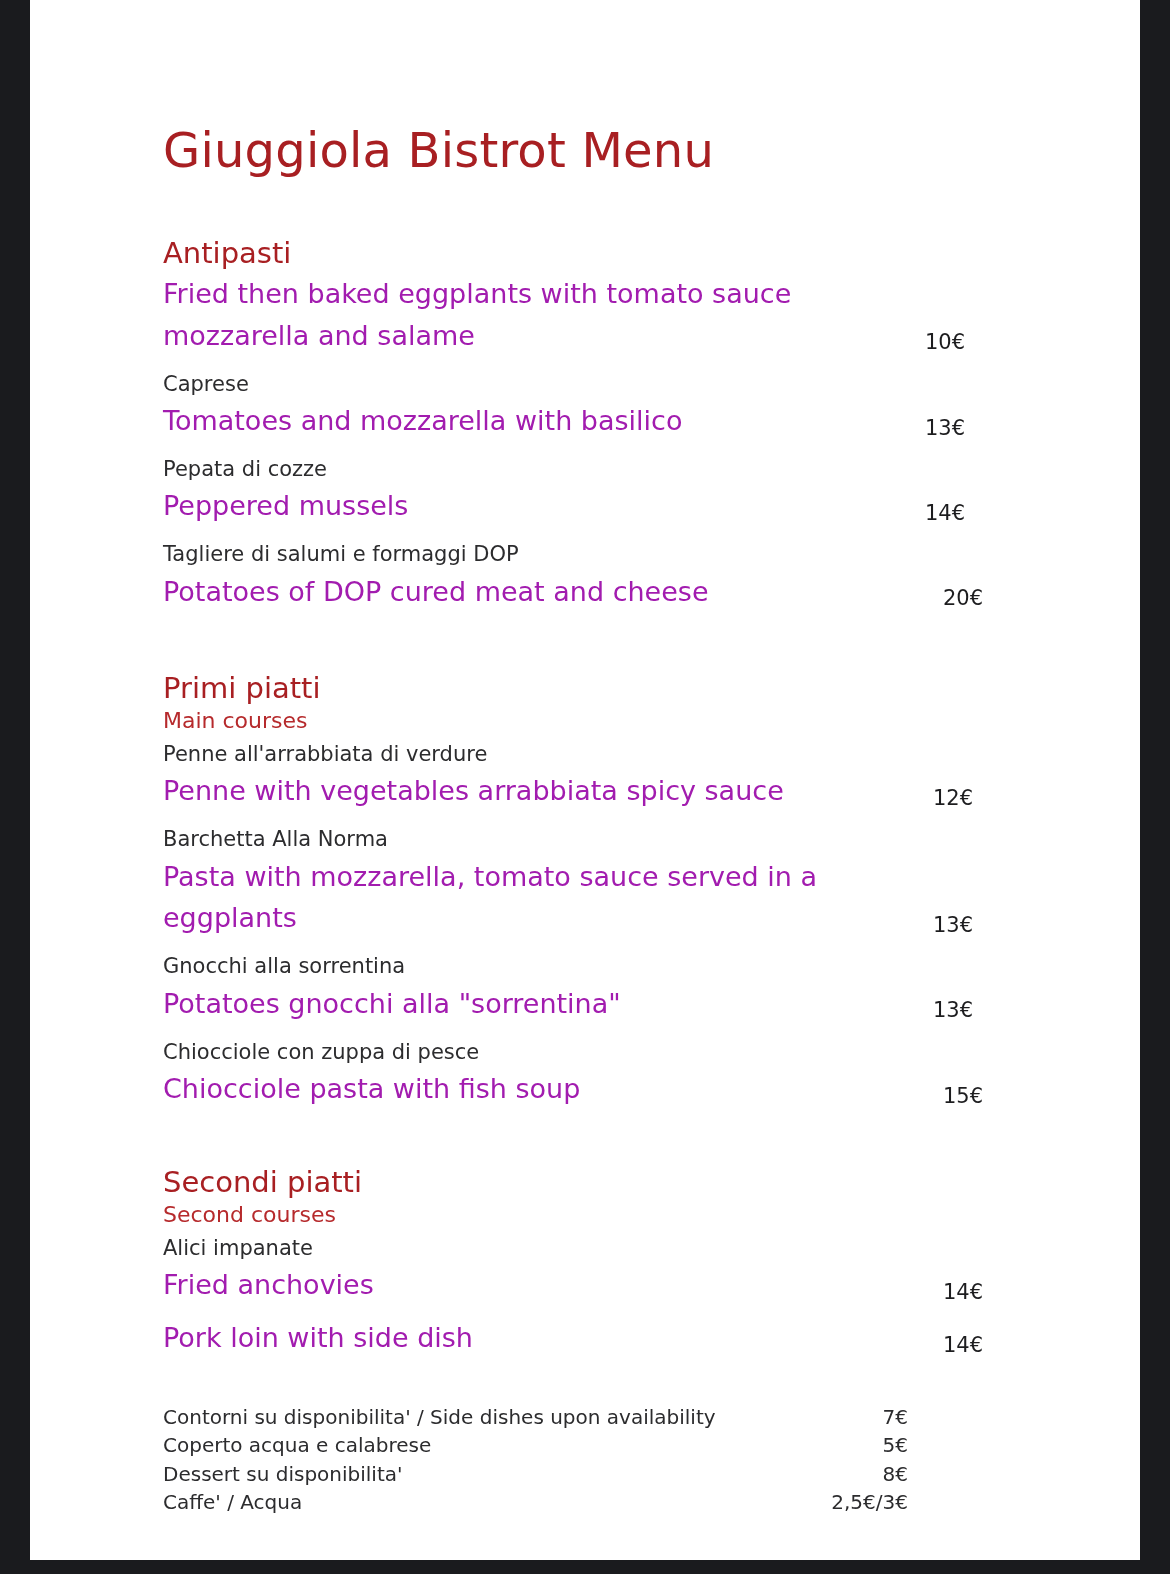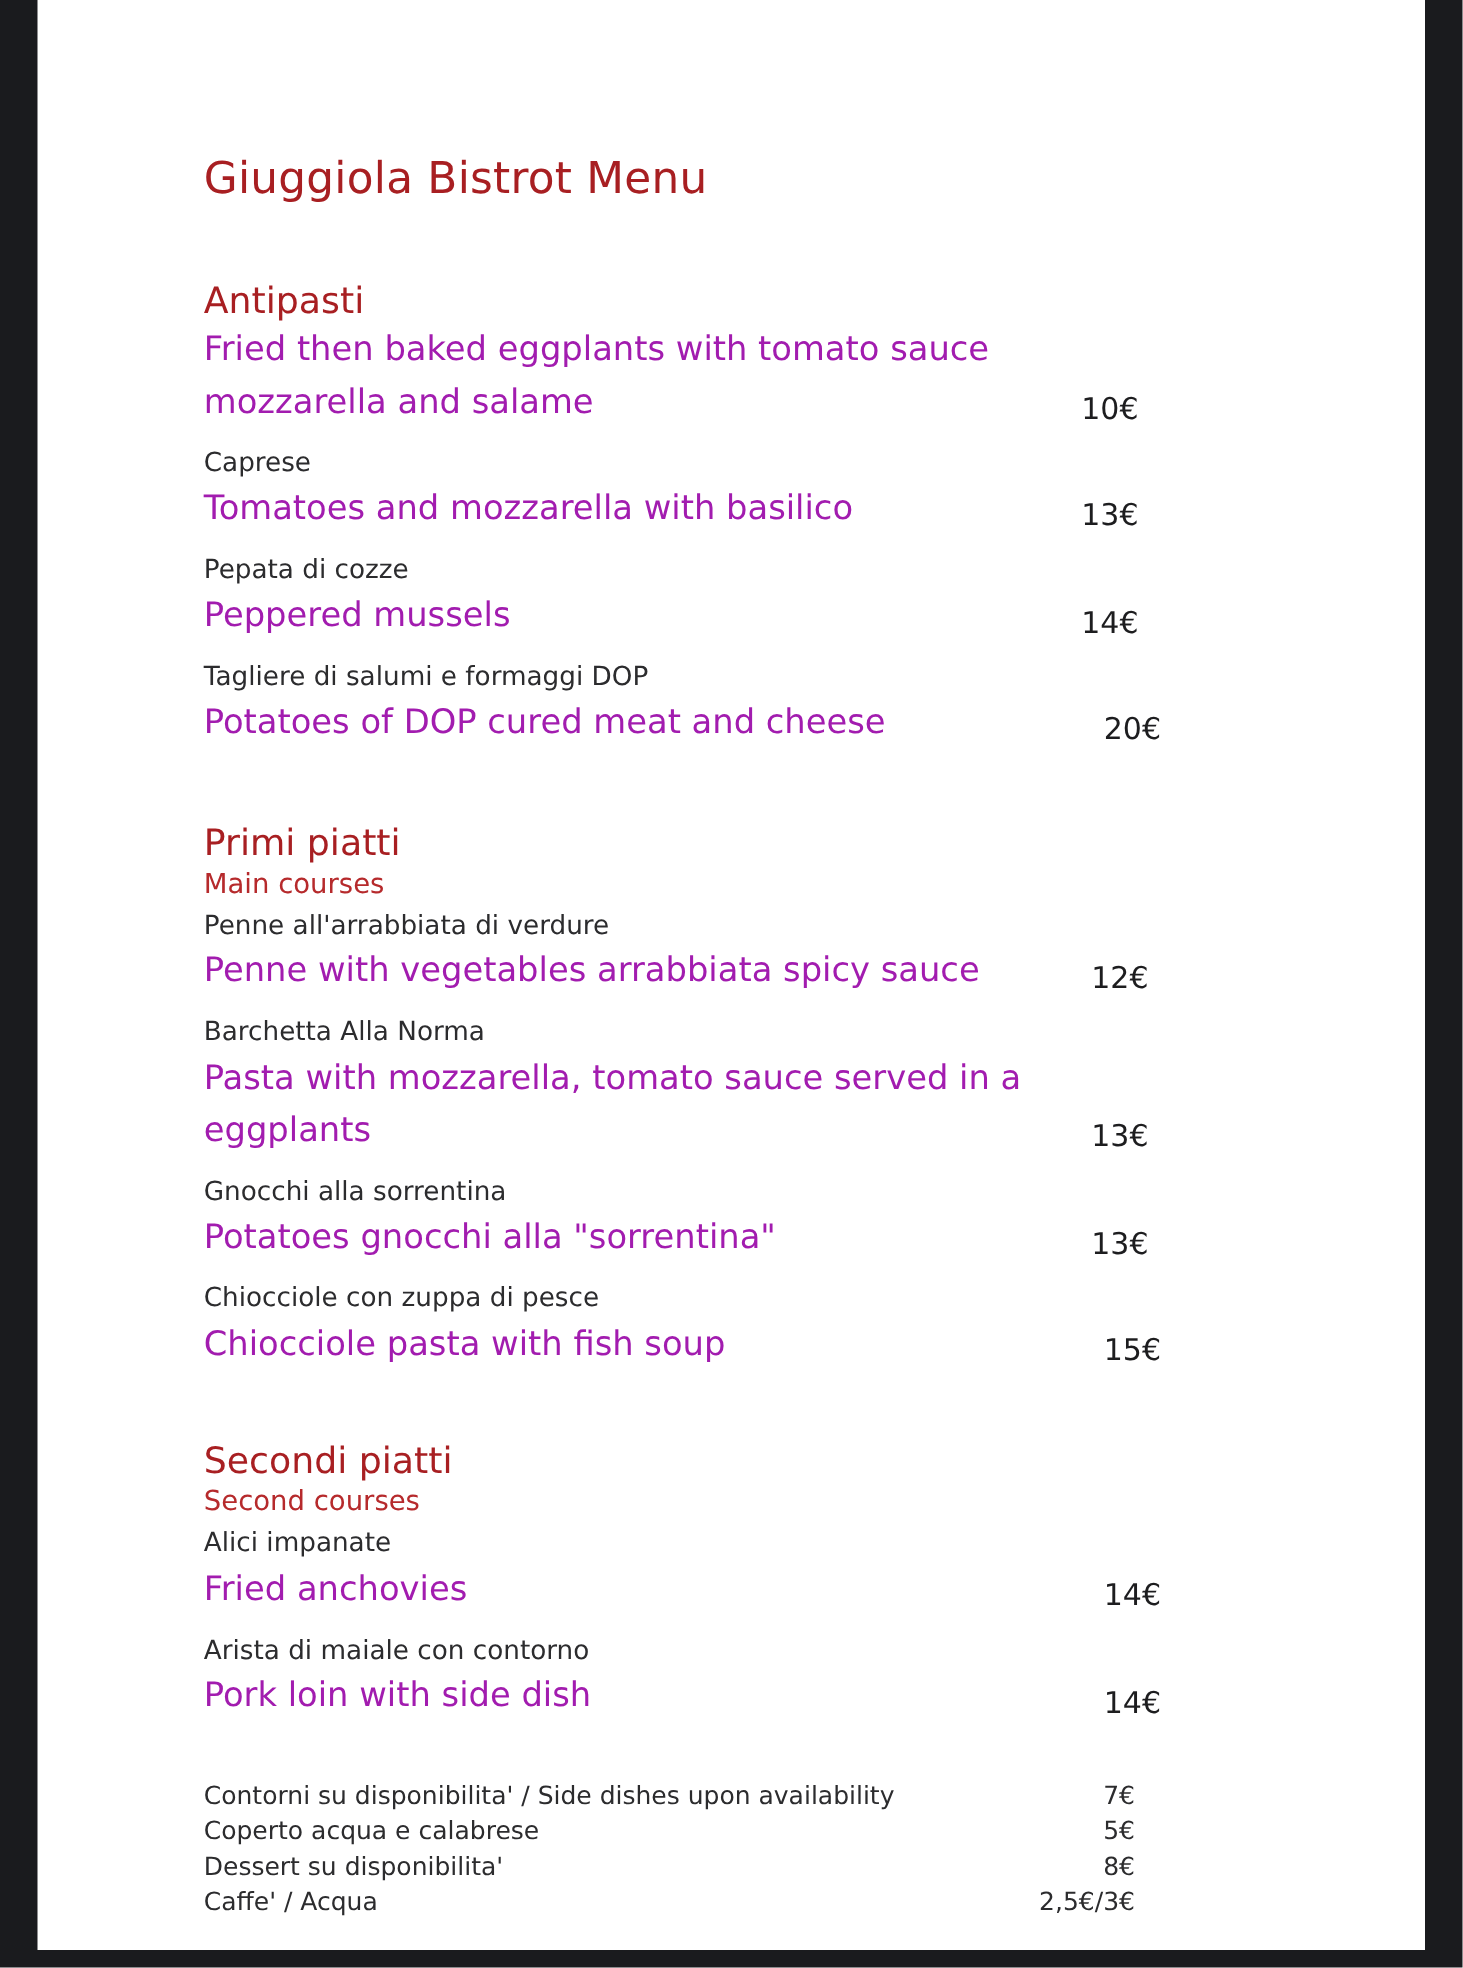--- a/index.html
+++ b/index.html
@@ -24,21 +24,21 @@
   }
   .content {
     position: absolute;
     left: 133px;
     top: 0;
     width: 880px;
   }
   .menu-title {
     color: #a81f22;
     font-family: "DejaVu Sans", sans-serif;
-    font-size: 35px;
+    font-size: 48px;
     font-weight: 400;
     letter-spacing: 0.2px;
     margin: 0;
     padding-top: 125px;
     line-height: 1.05;
   }
   .section {
     margin-top: 0;
   }
   .section-gap-1 { padding-top: 62px; }
@@ -84,24 +84,24 @@
     justify-content: space-between;
   }
   .item-en {
     color: #a21caf;
     font-size: 27px;
     line-height: 1.55;
     margin: 0;
   }
   .item-price {
     color: #1d1d1f;
-    font-size: 24px;
+    font-size: 21px;
     line-height: 1.3;
     white-space: nowrap;
-    text-align: left;
+    text-align: center;
     flex: 0 0 auto;
   }
   .price-col-a { width: 160px; padding-right: 18px; }
   .price-col-b { width: 160px; padding-right: 10px; }
   .price-col-c { width: 160px; padding-right: 0px; }
 
   .extras {
     margin: 0;
     padding: 0;
     list-style: none;
@@ -200,21 +200,20 @@
       <div class="section-sub">Second courses</div>
       <ul class="items">
         <li class="item first">
           <p class="item-it">Alici impanate</p>
           <div class="item-row">
             <p class="item-en">Fried anchovies</p>
             <span class="item-price price-col-c">14€</span>
           </div>
         </li>
         <li class="item">
-          <p class="item-it">Arista di maiale con contorno</p>
           <div class="item-row">
             <p class="item-en">Pork loin with side dish</p>
             <span class="item-price price-col-c">14€</span>
           </div>
         </li>
       </ul>
     </div>
 
     <ul class="extras">
       <li class="extra-row">

